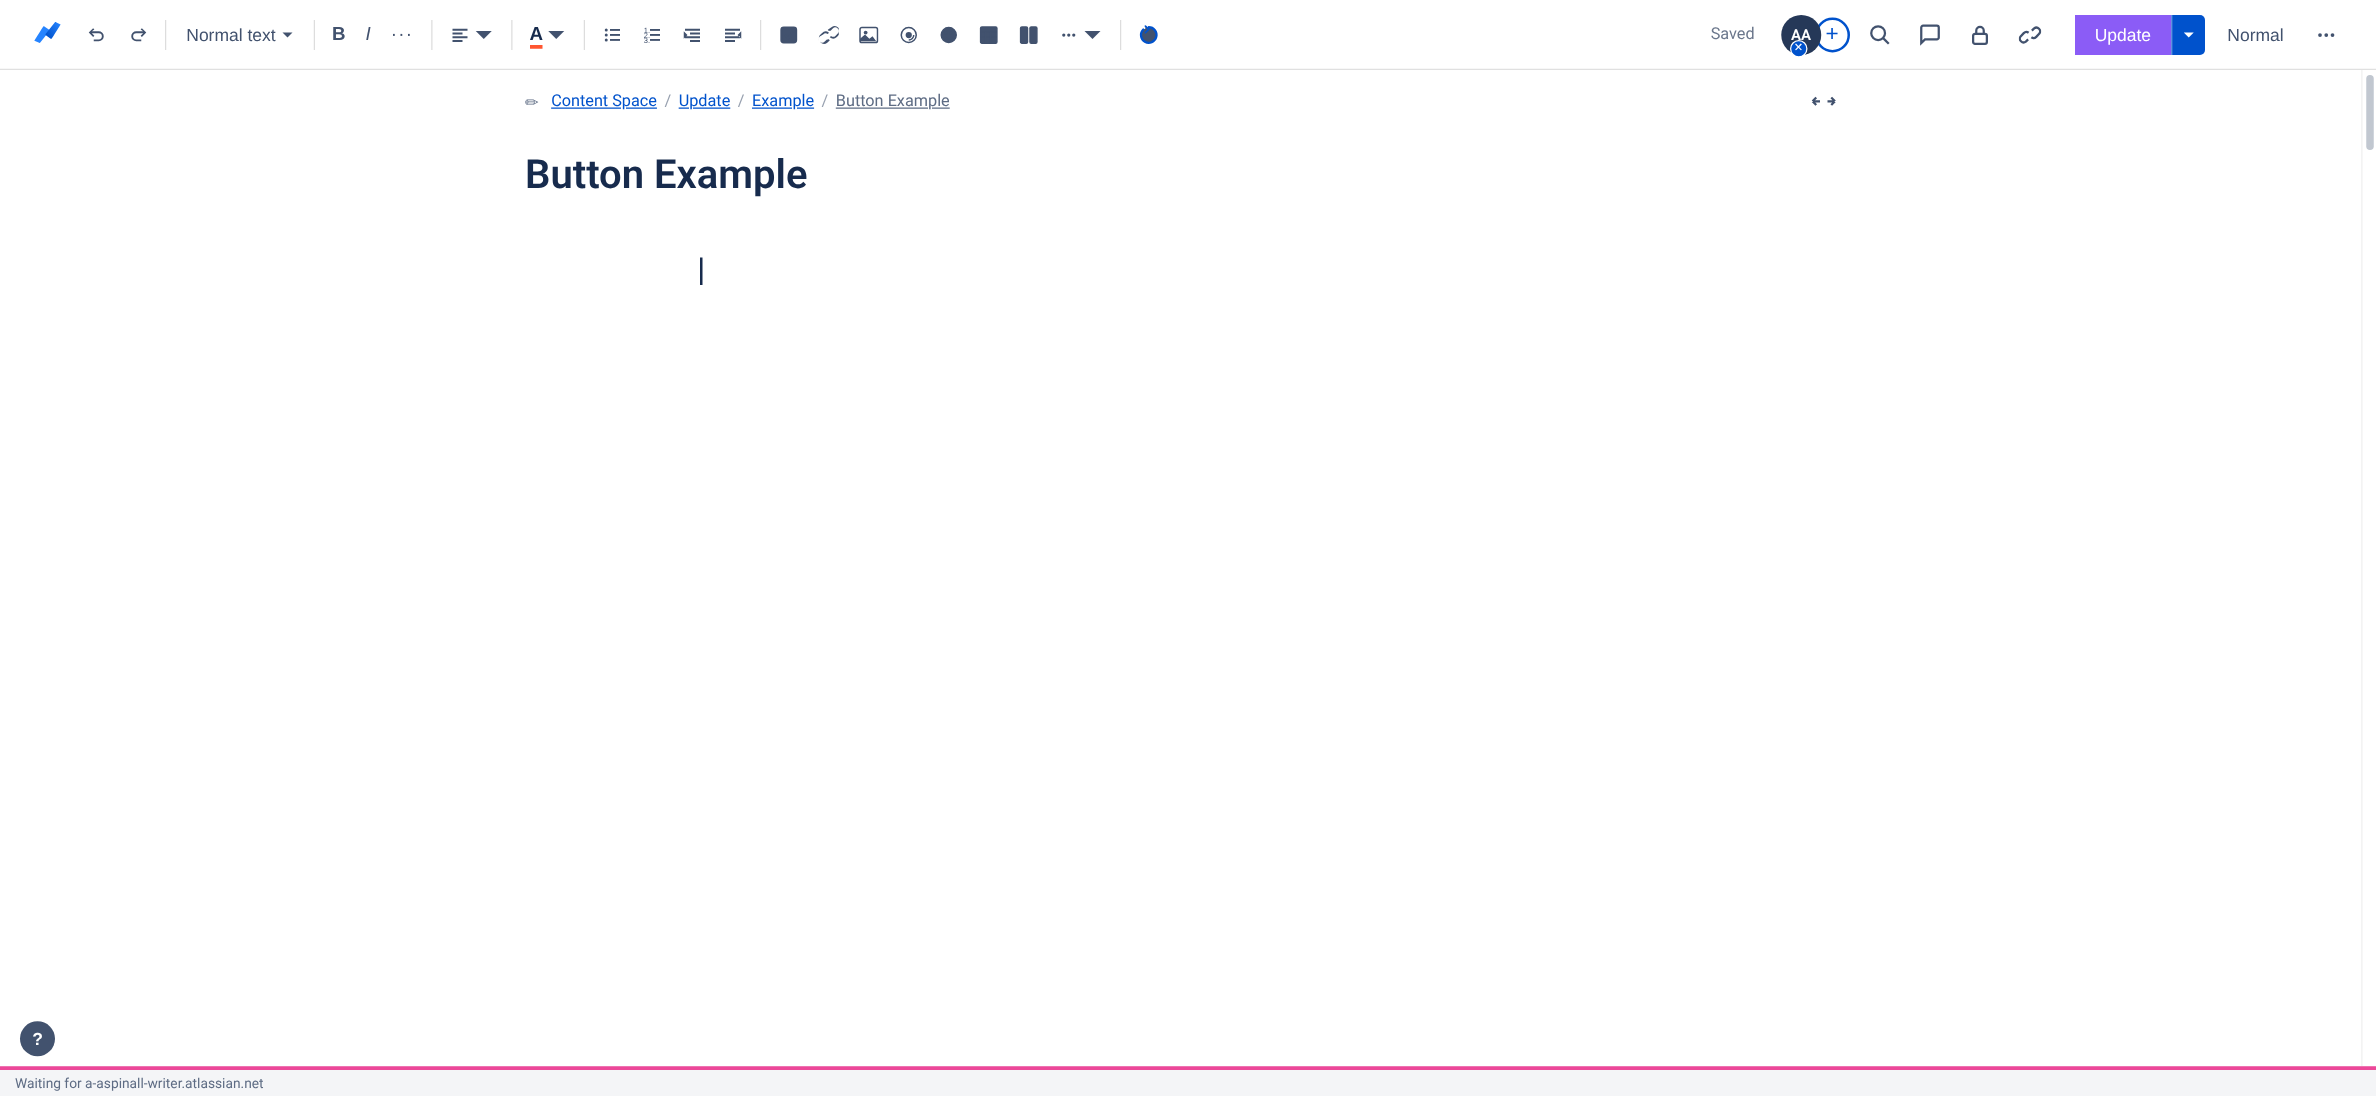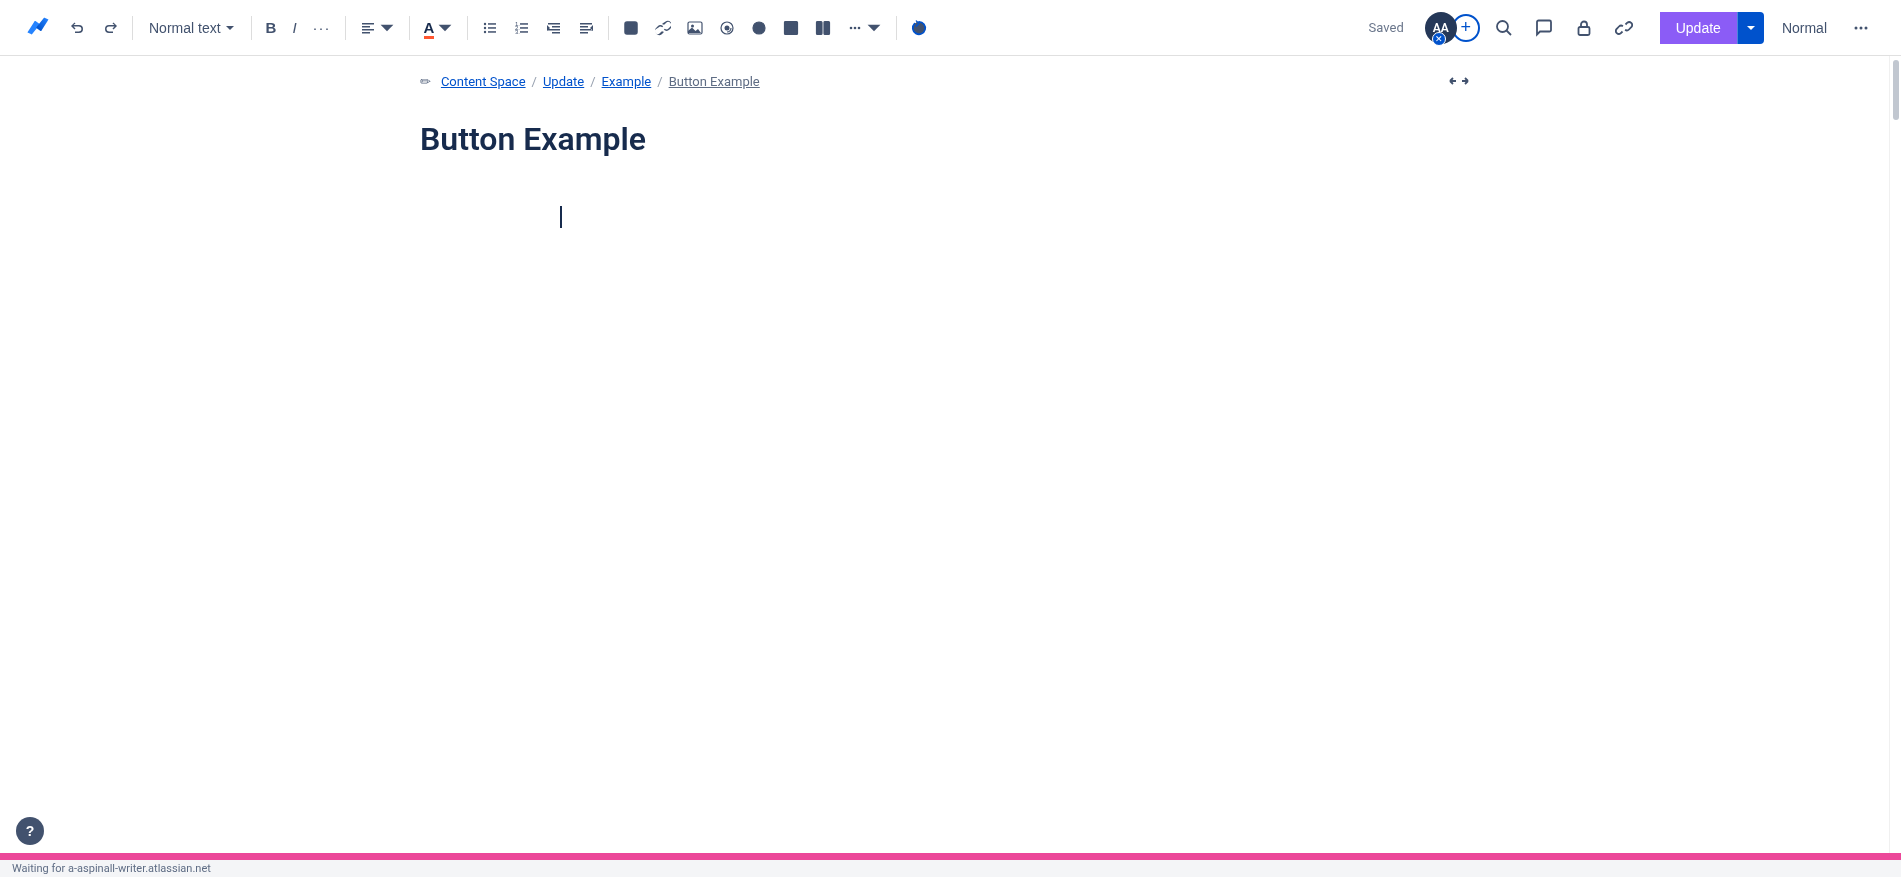--- a/index.html
+++ b/index.html
@@ -279,21 +279,21 @@
     .status-bar {
       position: absolute;
       bottom: 0;
       left: 0;
       right: 0;
       height: 24px;
       background: #f4f5f7;
       display: flex;
       align-items: center;
       padding: 0 12px;
-      border-top: 7px solid #ec4899;
+      border-top: 3px solid #ec4899;
     }
 
     .status-text {
       font-size: 11px;
       color: #5E6C84;
     }
 
     
     .help-btn {
       position: absolute;

